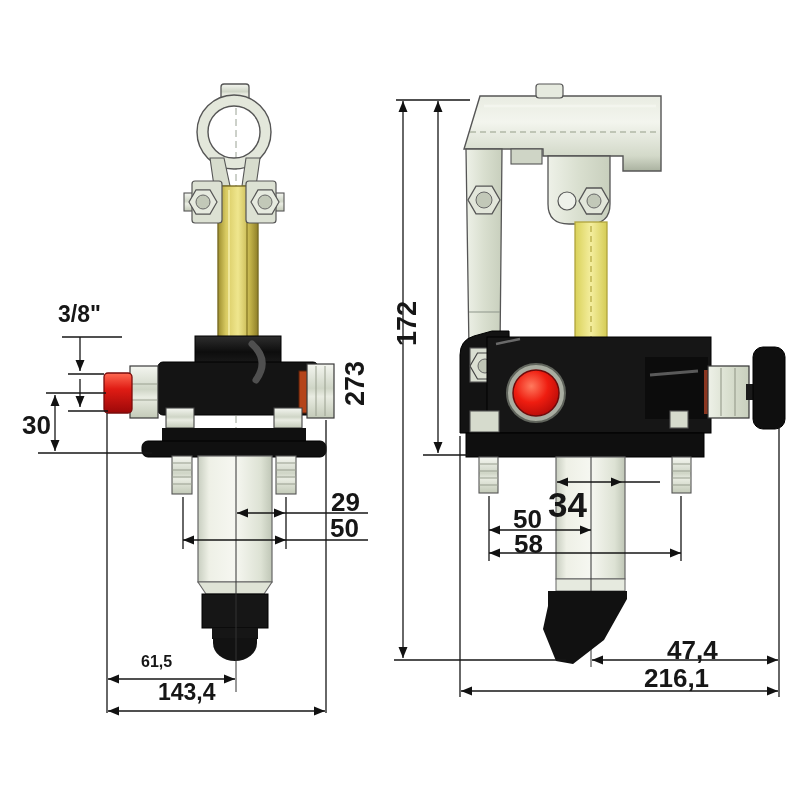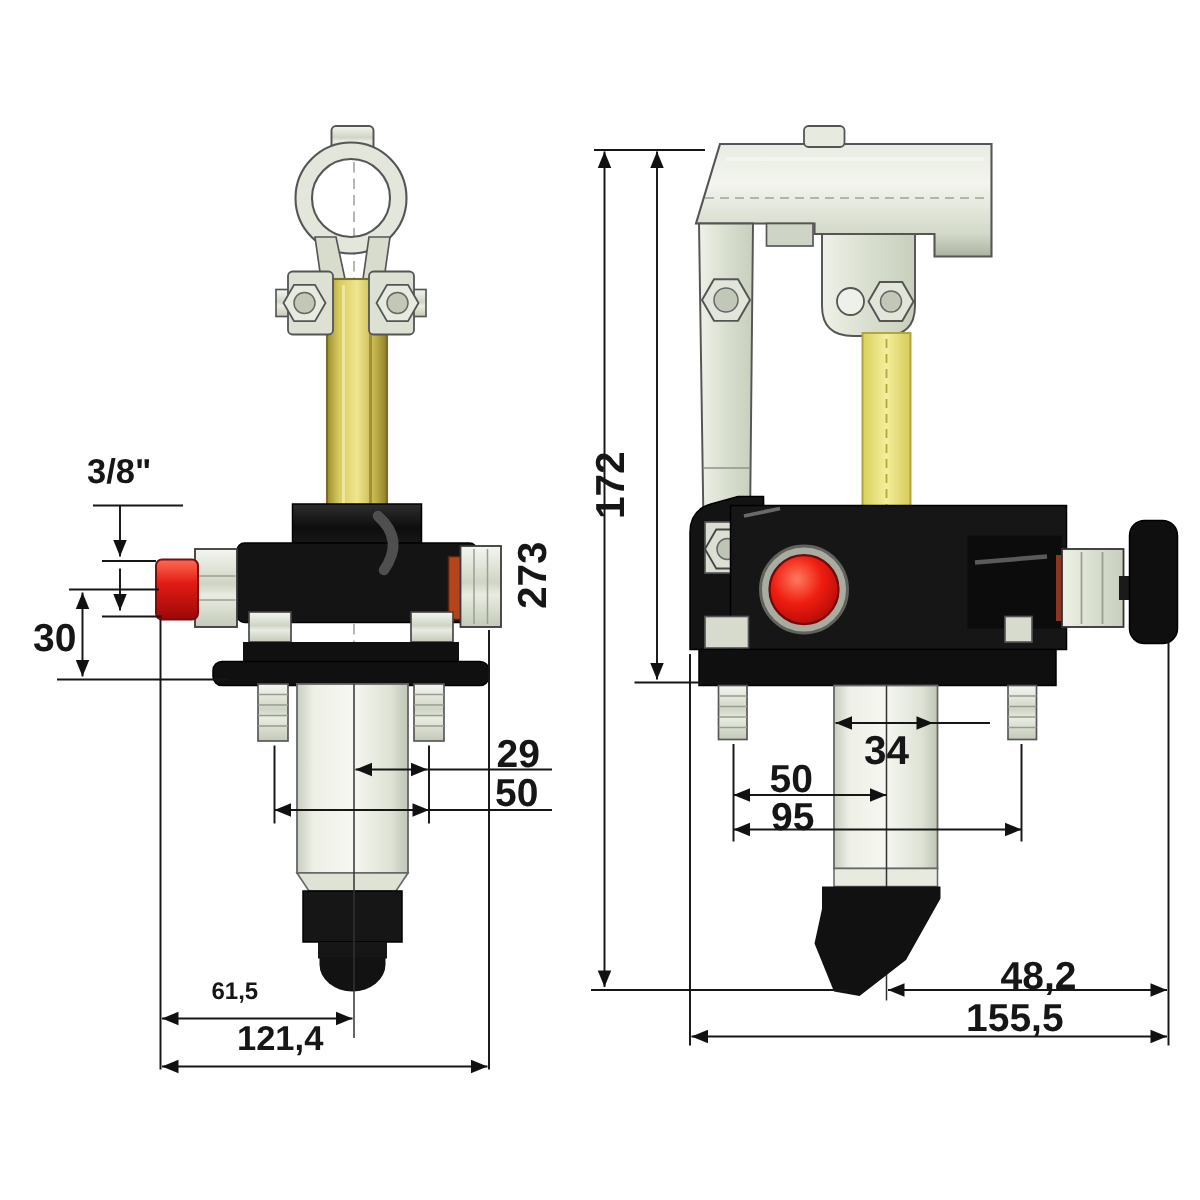--- a/index.html
+++ b/index.html
@@ -220,21 +220,21 @@
     <line x1="489" y1="496" x2="489" y2="561"></line>
     <line x1="681" y1="496" x2="681" y2="561"></line>
   </g>
 </svg>
 
 <span class="dim" style="left:58px;top:303px;font-size:23px">3/8"</span>
 <span class="dim" style="left:22px;top:412px">30</span>
 <span class="dim" style="left:331px;top:489px">29</span>
 <span class="dim" style="left:330px;top:515px">50</span>
 <span class="dim" style="left:141px;top:654px;font-size:16px">61,5</span>
-<span class="dim" style="left:158px;top:681px;font-size:23px">121,4</span>
+<span class="dim" style="left:158px;top:681px;font-size:23px">143,4</span>
 <span class="dim rot" style="left:369px;top:379px;font-size:27px">273</span>
 <span class="dim rot" style="left:421px;top:319px;font-size:27px">172</span>
-<span class="dim" style="left:576px;top:487px;font-size:27px">34</span>
+<span class="dim" style="left:548px;top:487px;font-size:35px">34</span>
 <span class="dim" style="left:513px;top:506px">50</span>
-<span class="dim" style="left:514px;top:531px">95</span>
-<span class="dim" style="left:667px;top:637px">48,2</span>
-<span class="dim" style="left:644px;top:665px">155,5</span>
+<span class="dim" style="left:514px;top:531px">58</span>
+<span class="dim" style="left:667px;top:637px">47,4</span>
+<span class="dim" style="left:644px;top:665px">216,1</span>
 </div>
 
 </body></html>

